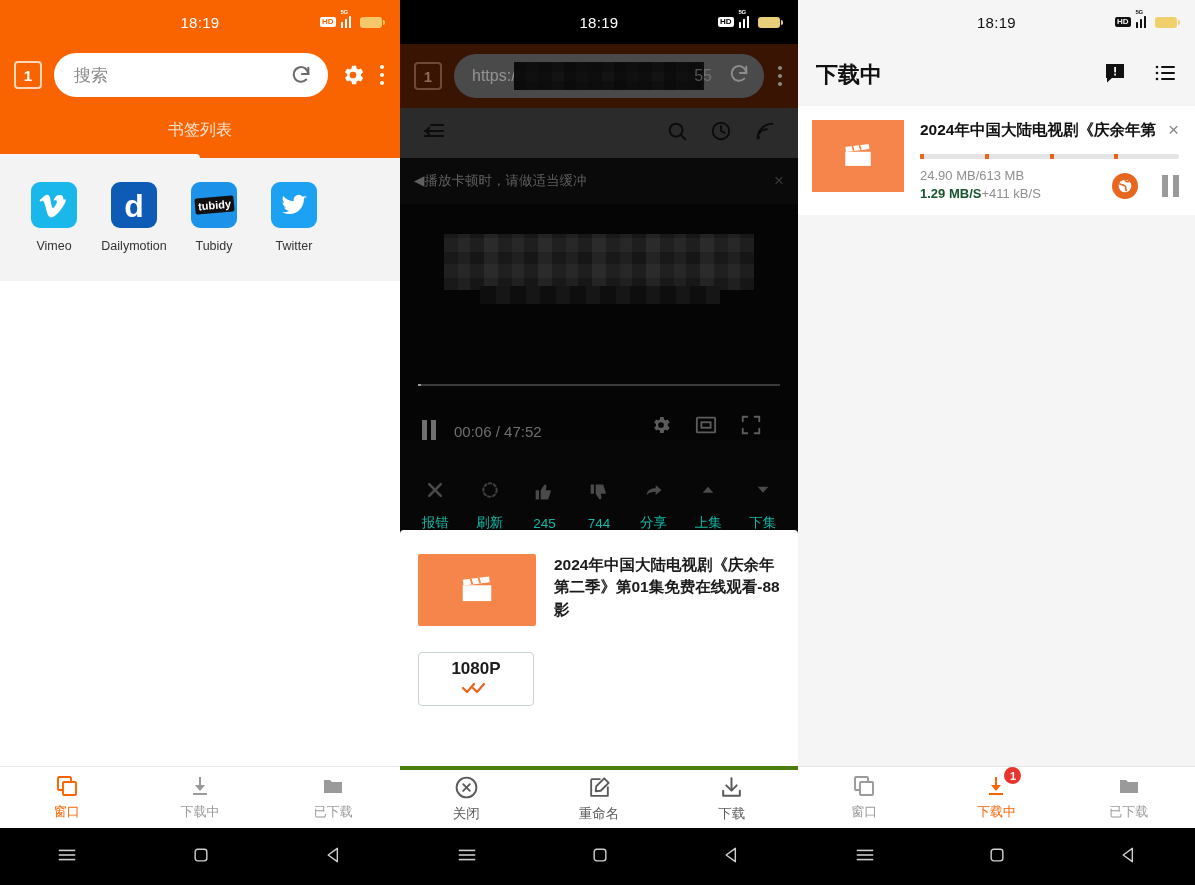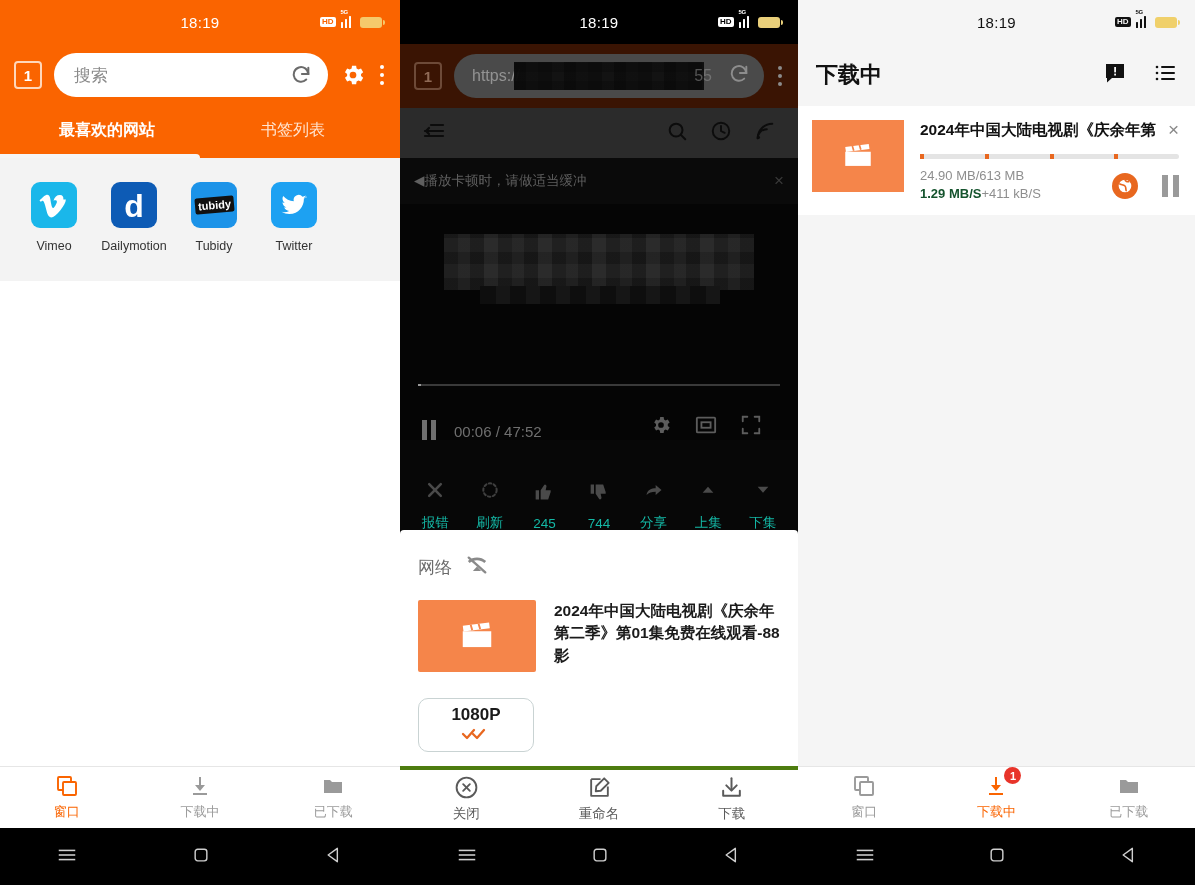--- a/index.html
+++ b/index.html
@@ -132,21 +132,21 @@
   .act .aic{ height:24px; display:flex; align-items:center; justify-content:center; color:#4a4a4a; }
   .act .alb{ font-size:13.5px; color:#14b8a6; }
 
   .dl-dialog{ position:absolute; left:0; right:0; bottom:119px; top:530px; background:#fff;
               border-top-left-radius:4px; border-top-right-radius:4px; padding:24px 18px 0 18px; }
   .dl-net{ display:flex; align-items:center; gap:12px; margin-bottom:20px; }
   .dl-net .nl{ font-size:17px; color:#6b6b6b; }
   .dl-row{ display:flex; gap:18px; align-items:flex-start; }
   .thumb{ width:118px; height:72px; background:#f5854a; border-radius:2px; display:flex; align-items:center; justify-content:center; flex:0 0 auto;}
   .dl-title{ font-size:15.5px; font-weight:bold; color:#1b1b1b; line-height:1.45; }
-  .quality{ margin-top:26px; width:116px; height:54px; border:1px solid #c9d3d3; border-radius:10px;
+  .quality{ margin-top:26px; width:116px; height:54px; border:1px solid #c9d3d3; border-radius:4px;
             display:flex; flex-direction:column; align-items:center; justify-content:center; gap:2px;}
   .quality .q{ font-size:17px; font-weight:bold; color:#1b1b1b; }
 
   .dlg-nav{ position:absolute; bottom:57px; left:0; right:0; height:62px; background:#fff;
             display:flex; border-top:4px solid #4d7c0f; }
   .dn{ flex:1; display:flex; flex-direction:column; align-items:center; justify-content:center; gap:6px; }
   .dn .dic{ height:24px; display:flex; align-items:center; justify-content:center; color:#5a5a5a; }
   .dn .dlb{ font-size:13.5px; color:#5a5a5a; }
 
   
@@ -211,21 +211,20 @@
           </svg>
         </span>
         <span class="kebab">
             <i></i>
             <i></i>
             <i></i>
           </span>
       </div>
 
       <div class="tabs">
-        <div class="tab active">最喜欢的网站</div>
         <div class="tab">书签列表</div>
       </div>
     </div>
     <div class="tab-indicator">
       <div class="seg on"></div>
         <div class="seg"></div>
     </div>
 
     <div class="fav-area">
       <div class="fav-grid">
@@ -479,30 +478,20 @@
         <span class="aic">
           <svg viewBox="0 0 24 24" width="20" height="16" fill="#4a4a4a">
               <polygon points="12 16 4 7 20 7"></polygon>
             </svg>
         </span>
         <span class="alb">下集</span>
       </div>
     </div>
 
     <div class="dl-dialog">
-      <div class="dl-net">
-        <span class="nl">网络</span>
-        <span>
-          <svg viewBox="0 0 24 24" width="26" height="22" fill="#8a8a8a">
-            <path d="M2 7.5C5 5 8.4 3.8 12 3.8s7 1.2 10 3.7l-2 2.2c-2.3-1.9-5-2.9-8-2.9s-5.7 1-8 2.9z"></path>
-            <path d="M12 13.5l4.5 5H7.5z"></path>
-            <line x1="3" y1="4" x2="21" y2="20" stroke="#8a8a8a" stroke-width="2.6" stroke-linecap="round"></line>
-          </svg>
-        </span>
-      </div>
       <div class="dl-row">
         <div class="thumb">
           <svg viewBox="0 0 24 24" width="38" height="38" fill="#fff">
               <path d="M3 9h18v10H3z"></path>
               <path d="M3 5.6l16.6-2.1.5 3.6L3.5 9.2z"></path>
               <path d="M8 4.9l1 3.4M13 4.2l1 3.4" stroke="#f5854a" stroke-width="1.2"></path>
             </svg>
         </div>
         <div class="dl-title">2024年中国大陆电视剧《庆余年第二季》第01集免费在线观看-88影</div>
       </div>

